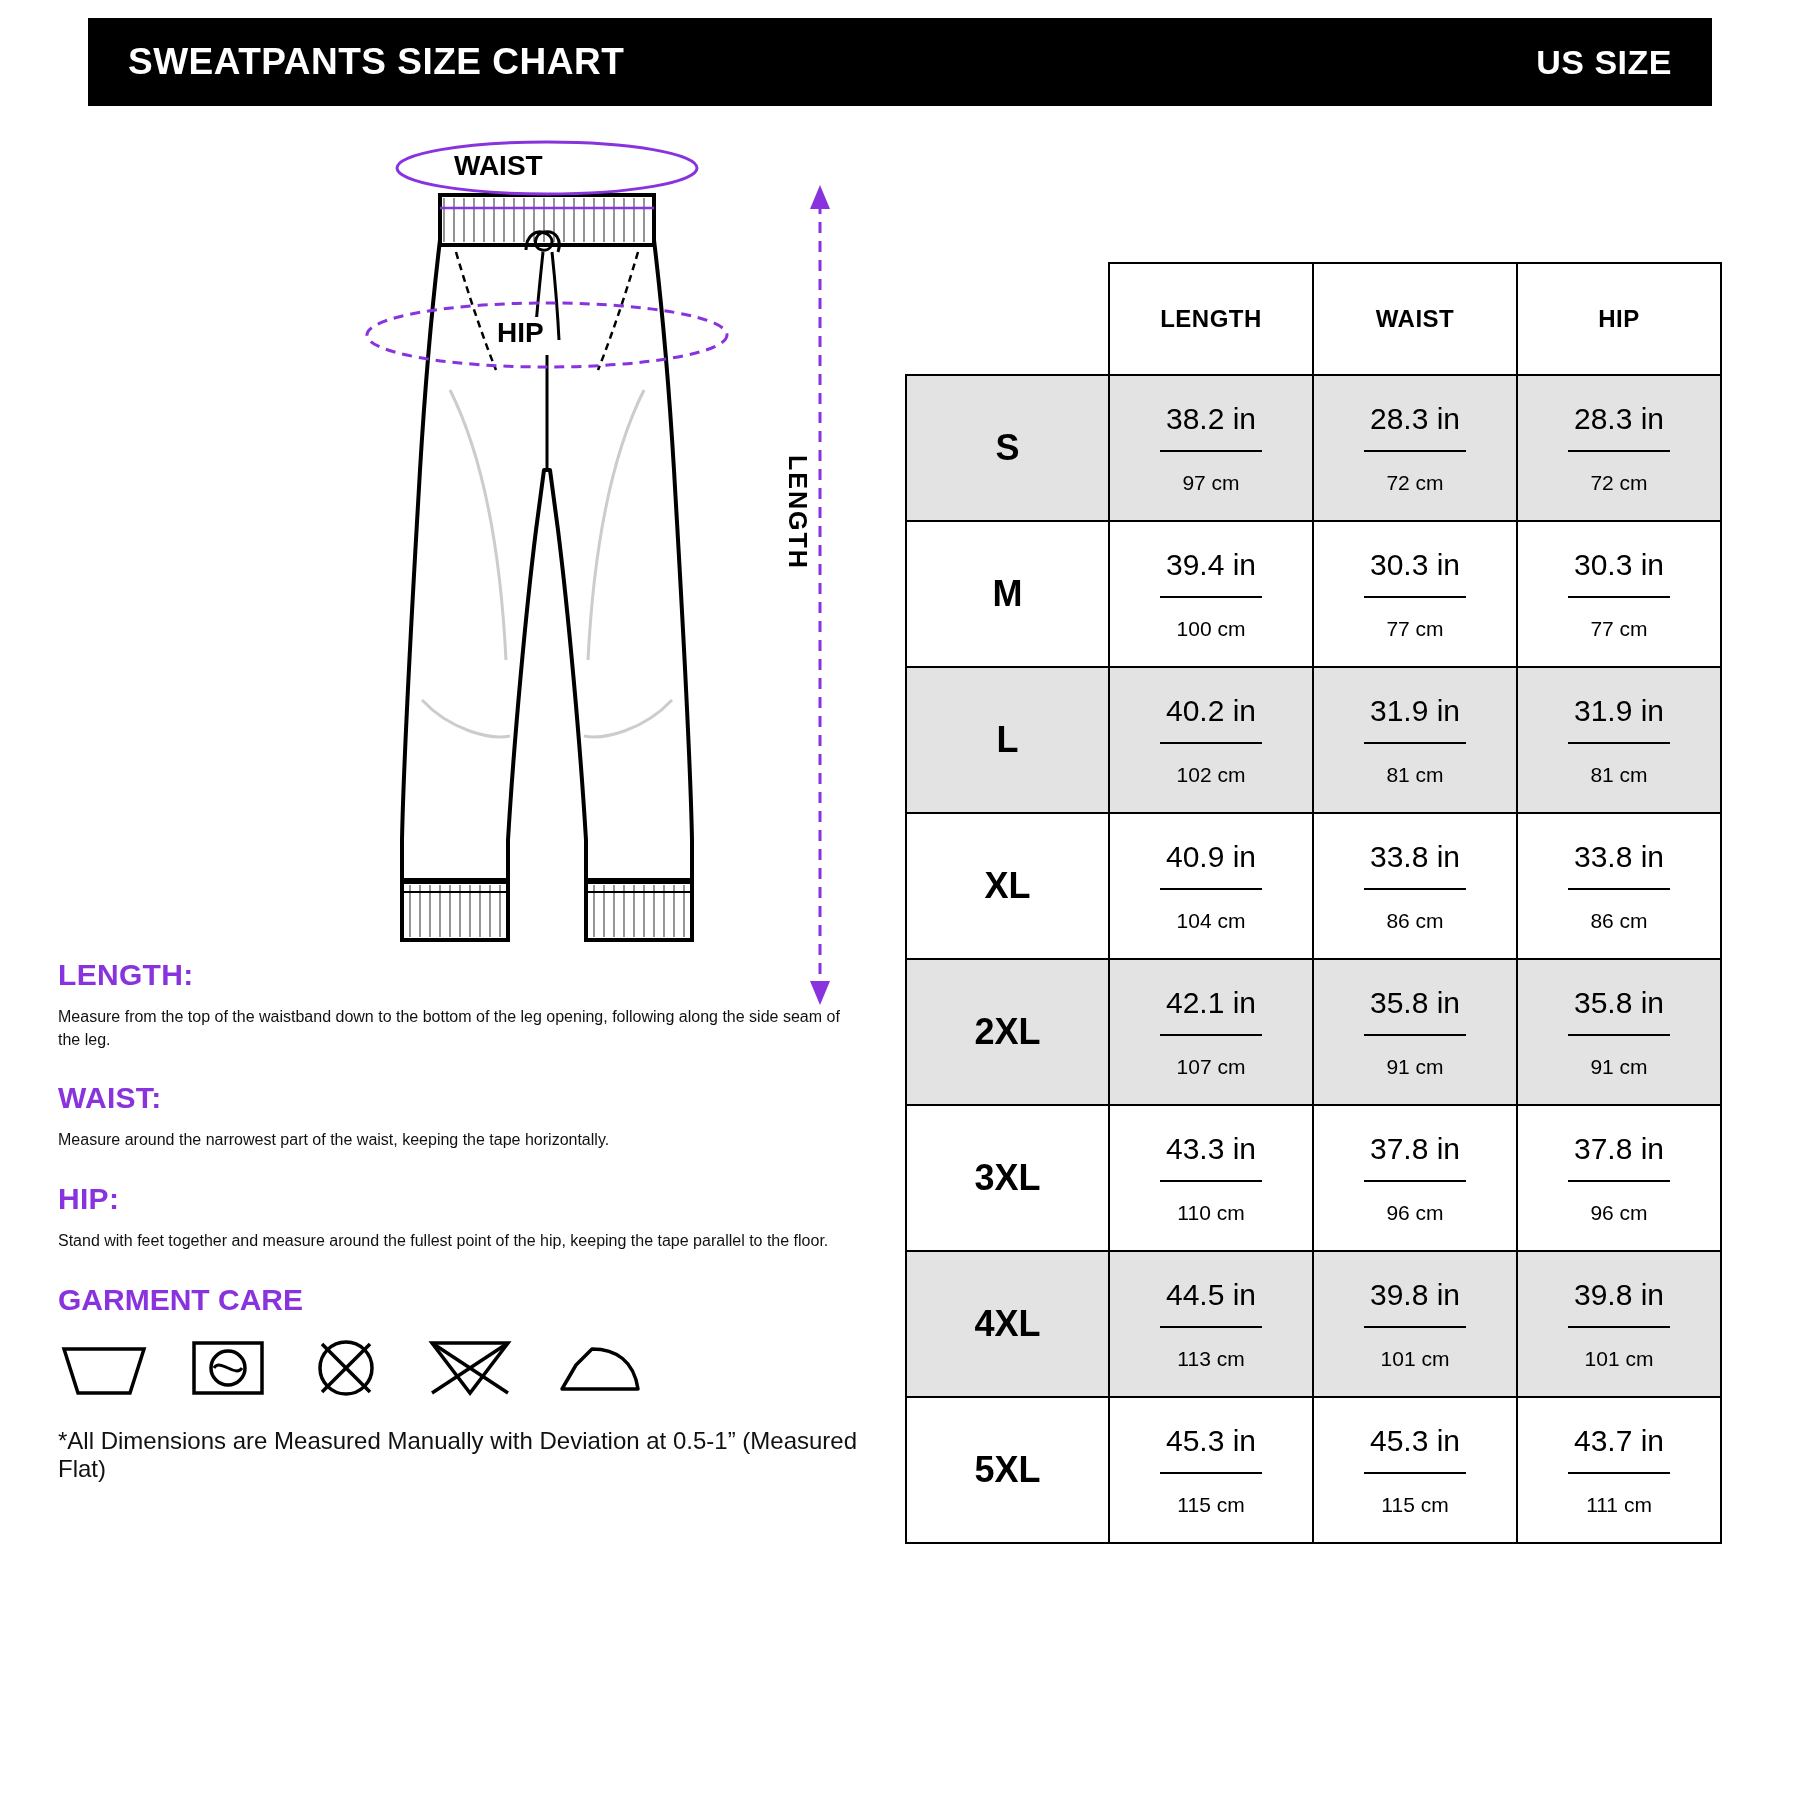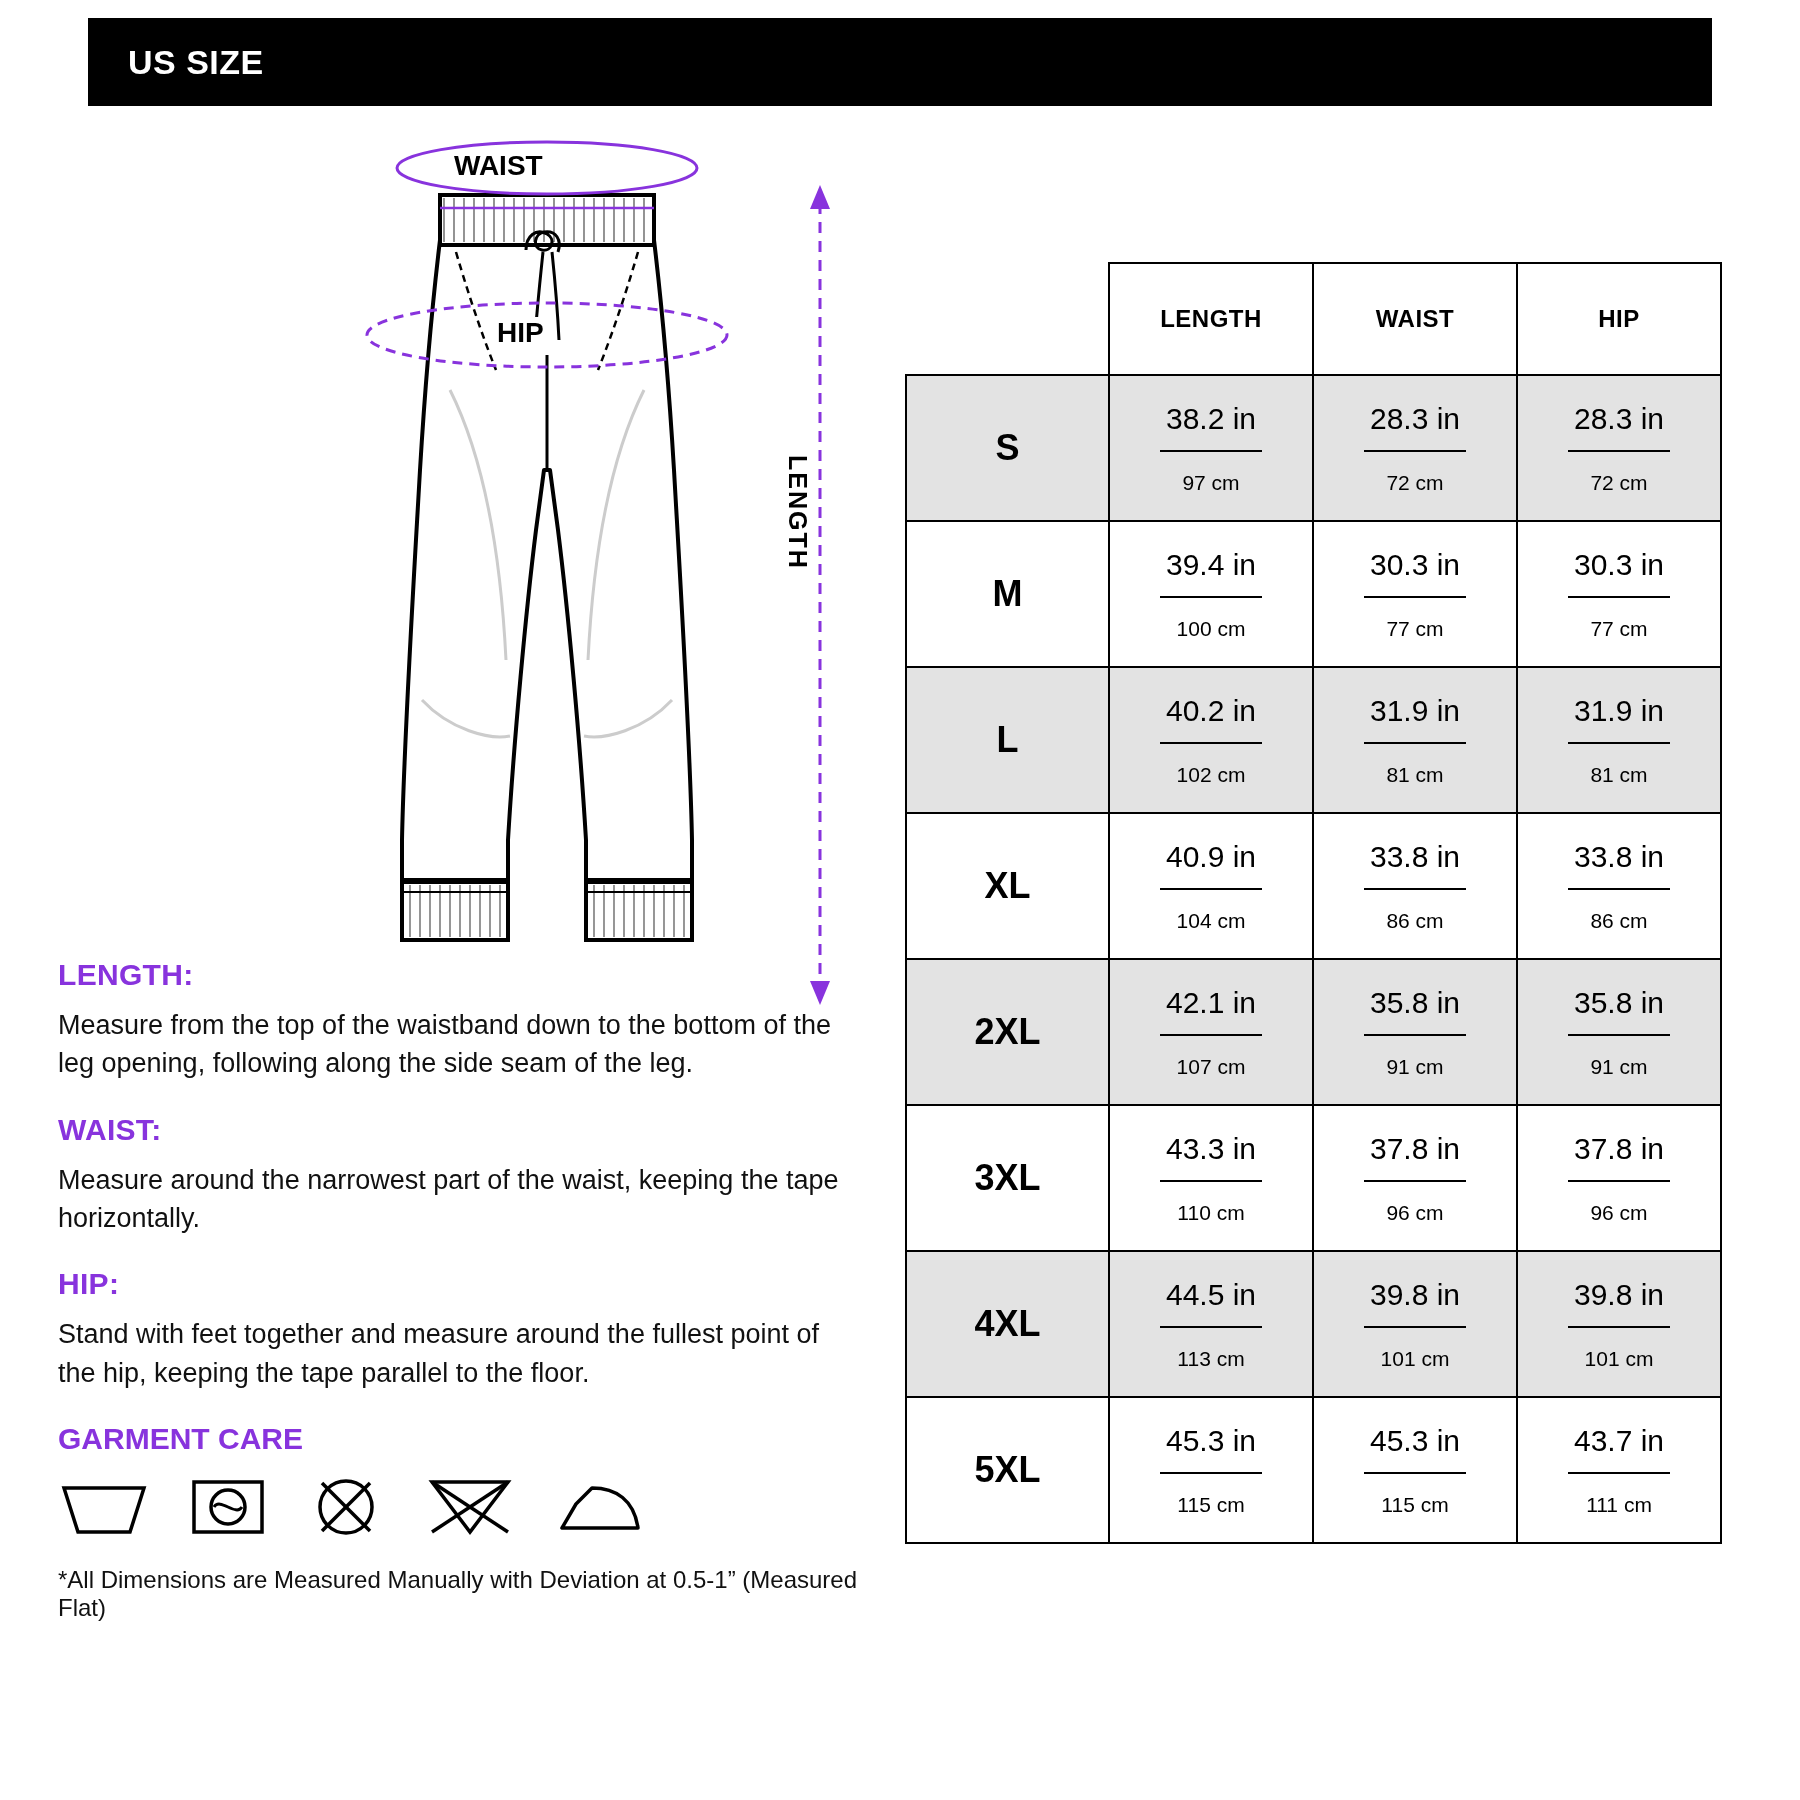--- a/index.html
+++ b/index.html
@@ -79,21 +79,21 @@
     width: 800px;
   }
   .desc h3 {
     color: #8833dd;
     font-size: 30px;
     font-weight: bold;
     margin: 8px 0 14px 0;
     letter-spacing: 0.3px;
   }
   .desc p {
-    font-size: 27px;
+    font-size: 16px;
     line-height: 1.42;
     margin: 0 0 30px 0;
     color: #111111;
   }
   .care-title {
     color: #8833dd;
     font-size: 30px;
     font-weight: bold;
     margin: 8px 0 18px 0;
   }
@@ -153,20 +153,21 @@
   .val-cm {
     font-size: 21px;
     margin-top: 19px;
   }
   .row-shade td { background: #e3e3e3; }
 </style>
 </head>
 <body>
 
 <div class="header-bar">
+  <div class="header-title">SWEATPANTS SIZE CHART</div>
   <div class="header-right">US SIZE</div>
 </div>
 
 <div class="illustration">
   <svg width="520" height="870" viewBox="0 0 520 870" xmlns="http://www.w3.org/2000/svg">
 
     <path d="M110,55 L110,100 C104,150 96,230 90,330 C82,470 74,600 72,700 L72,740 L178,740 L178,700 C184,600 196,470 206,390 L214,330 L220,330 L228,390 C238,470 250,600 256,700 L256,740 L362,740 L362,700 C360,600 352,470 344,330 C338,230 330,150 324,100 L324,55 Z" fill="#ffffff" stroke="#000000" stroke-width="4" stroke-linejoin="round"></path>
 
     <path d="M110,55 L324,55 L324,105 L110,105 Z" fill="#ffffff" stroke="#000000" stroke-width="4"></path>
     <g stroke="#000000" stroke-width="1.2" opacity="0.7">

